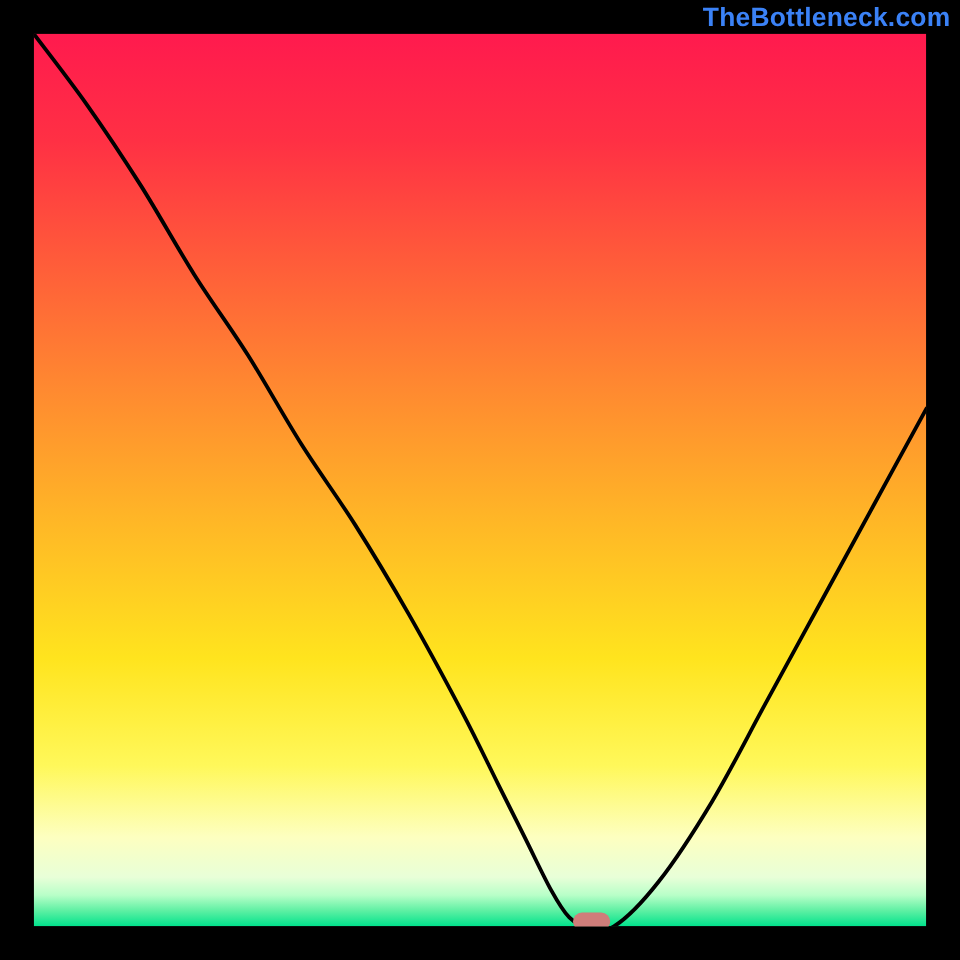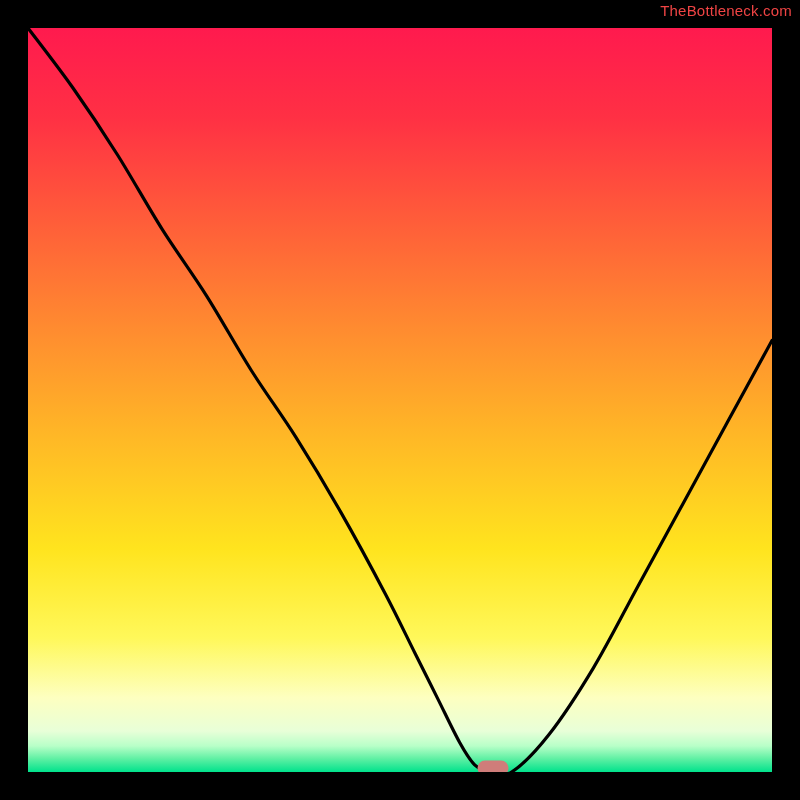--- a/index.html
+++ b/index.html
@@ -13,23 +13,23 @@
   .frame {
     position: relative;
     width: 800px;
     height: 800px;
     background: #000;
   }
   .watermark {
     position: absolute;
     top: 2px;
     right: 8px;
-    color: #ef4444;
-    font-size: 15px;
-    font-weight: normal;
+    color: #3b82f6;
+    font-size: 22px;
+    font-weight: bold;
     letter-spacing: 0.2px;
     z-index: 50;
   }
   .plot {
     position: absolute;
     left: 28px;
     top: 28px;
     width: 744px;
     height: 744px;
     overflow: hidden;

